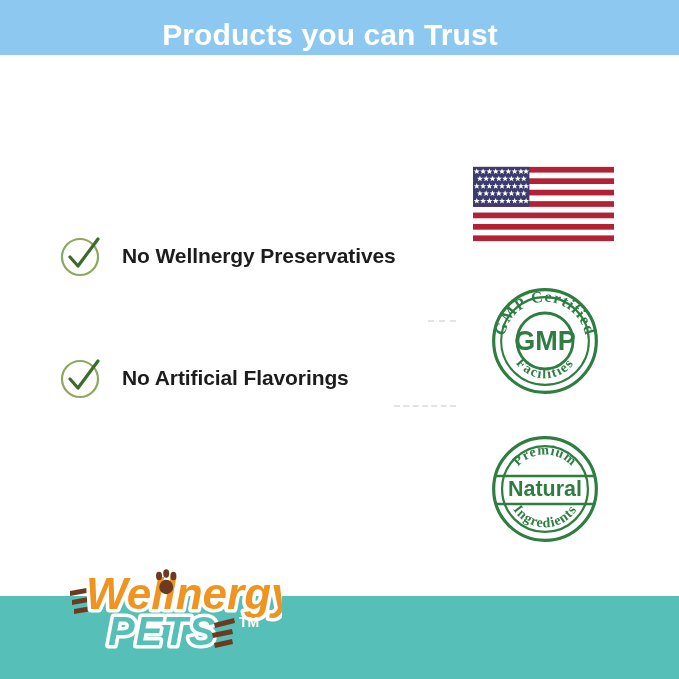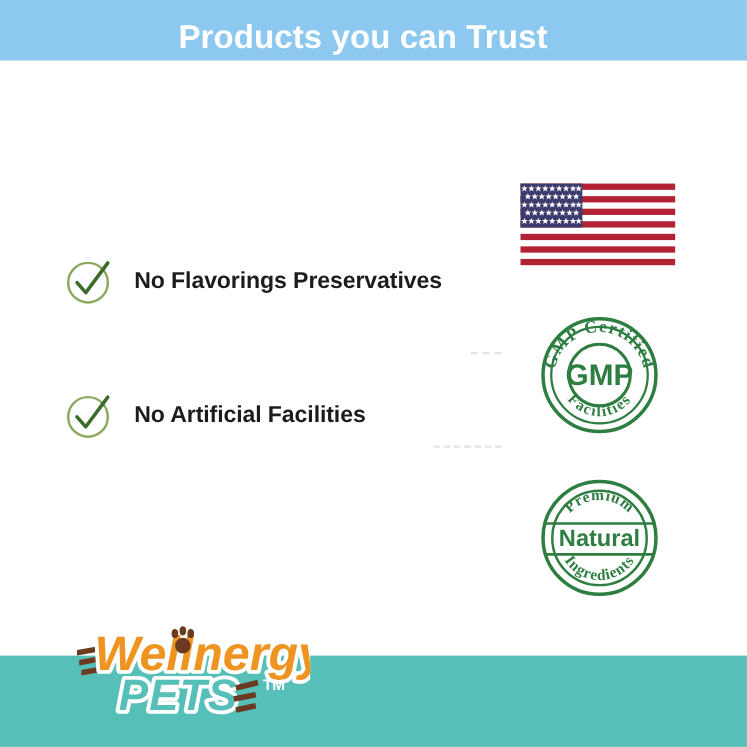--- a/index.html
+++ b/index.html
@@ -127,29 +127,29 @@
 
   <div id="header-banner">
     <div id="header-title">Products you can Trust</div>
   </div>
 
   <div class="feature-row" id="feature-row-0">
     <svg class="check-icon" viewBox="0 0 42 42">
       <circle cx="20" cy="22" r="18" fill="none" stroke="#8ca95f" stroke-width="2.2"></circle>
       <path d="M10 22 L18 31 L38 4" fill="none" stroke="#3c6b2c" stroke-width="3.2" stroke-linecap="round" stroke-linejoin="round"></path>
     </svg>
-    <span class="feature-label">No Flavorings Preservatives</span>
+    <span class="feature-label">No Wellnergy Preservatives</span>
   </div>
 
   <div class="feature-row" id="feature-row-1">
     <svg class="check-icon" viewBox="0 0 42 42">
       <circle cx="20" cy="22" r="18" fill="none" stroke="#8ca95f" stroke-width="2.2"></circle>
       <path d="M10 22 L18 31 L38 4" fill="none" stroke="#3c6b2c" stroke-width="3.2" stroke-linecap="round" stroke-linejoin="round"></path>
     </svg>
-    <span class="feature-label">No Artificial Facilities</span>
+    <span class="feature-label">No Artificial Flavorings</span>
   </div>
 
   <div class="dash-sep" id="dash-sep-0"></div>
   <div class="dash-sep" id="dash-sep-1"></div>
 
   <svg id="badge-flag" viewBox="0 0 190 100">
     <defs>
       <g id="star-glyph">
         <path d="M0,-4.2 L1.15,-1.3 L4.1,-1.3 L1.75,0.55 L2.6,3.45 L0,1.7 L-2.6,3.45 L-1.75,0.55 L-4.1,-1.3 L-1.15,-1.3 Z" fill="#ffffff"></path>
       </g>

